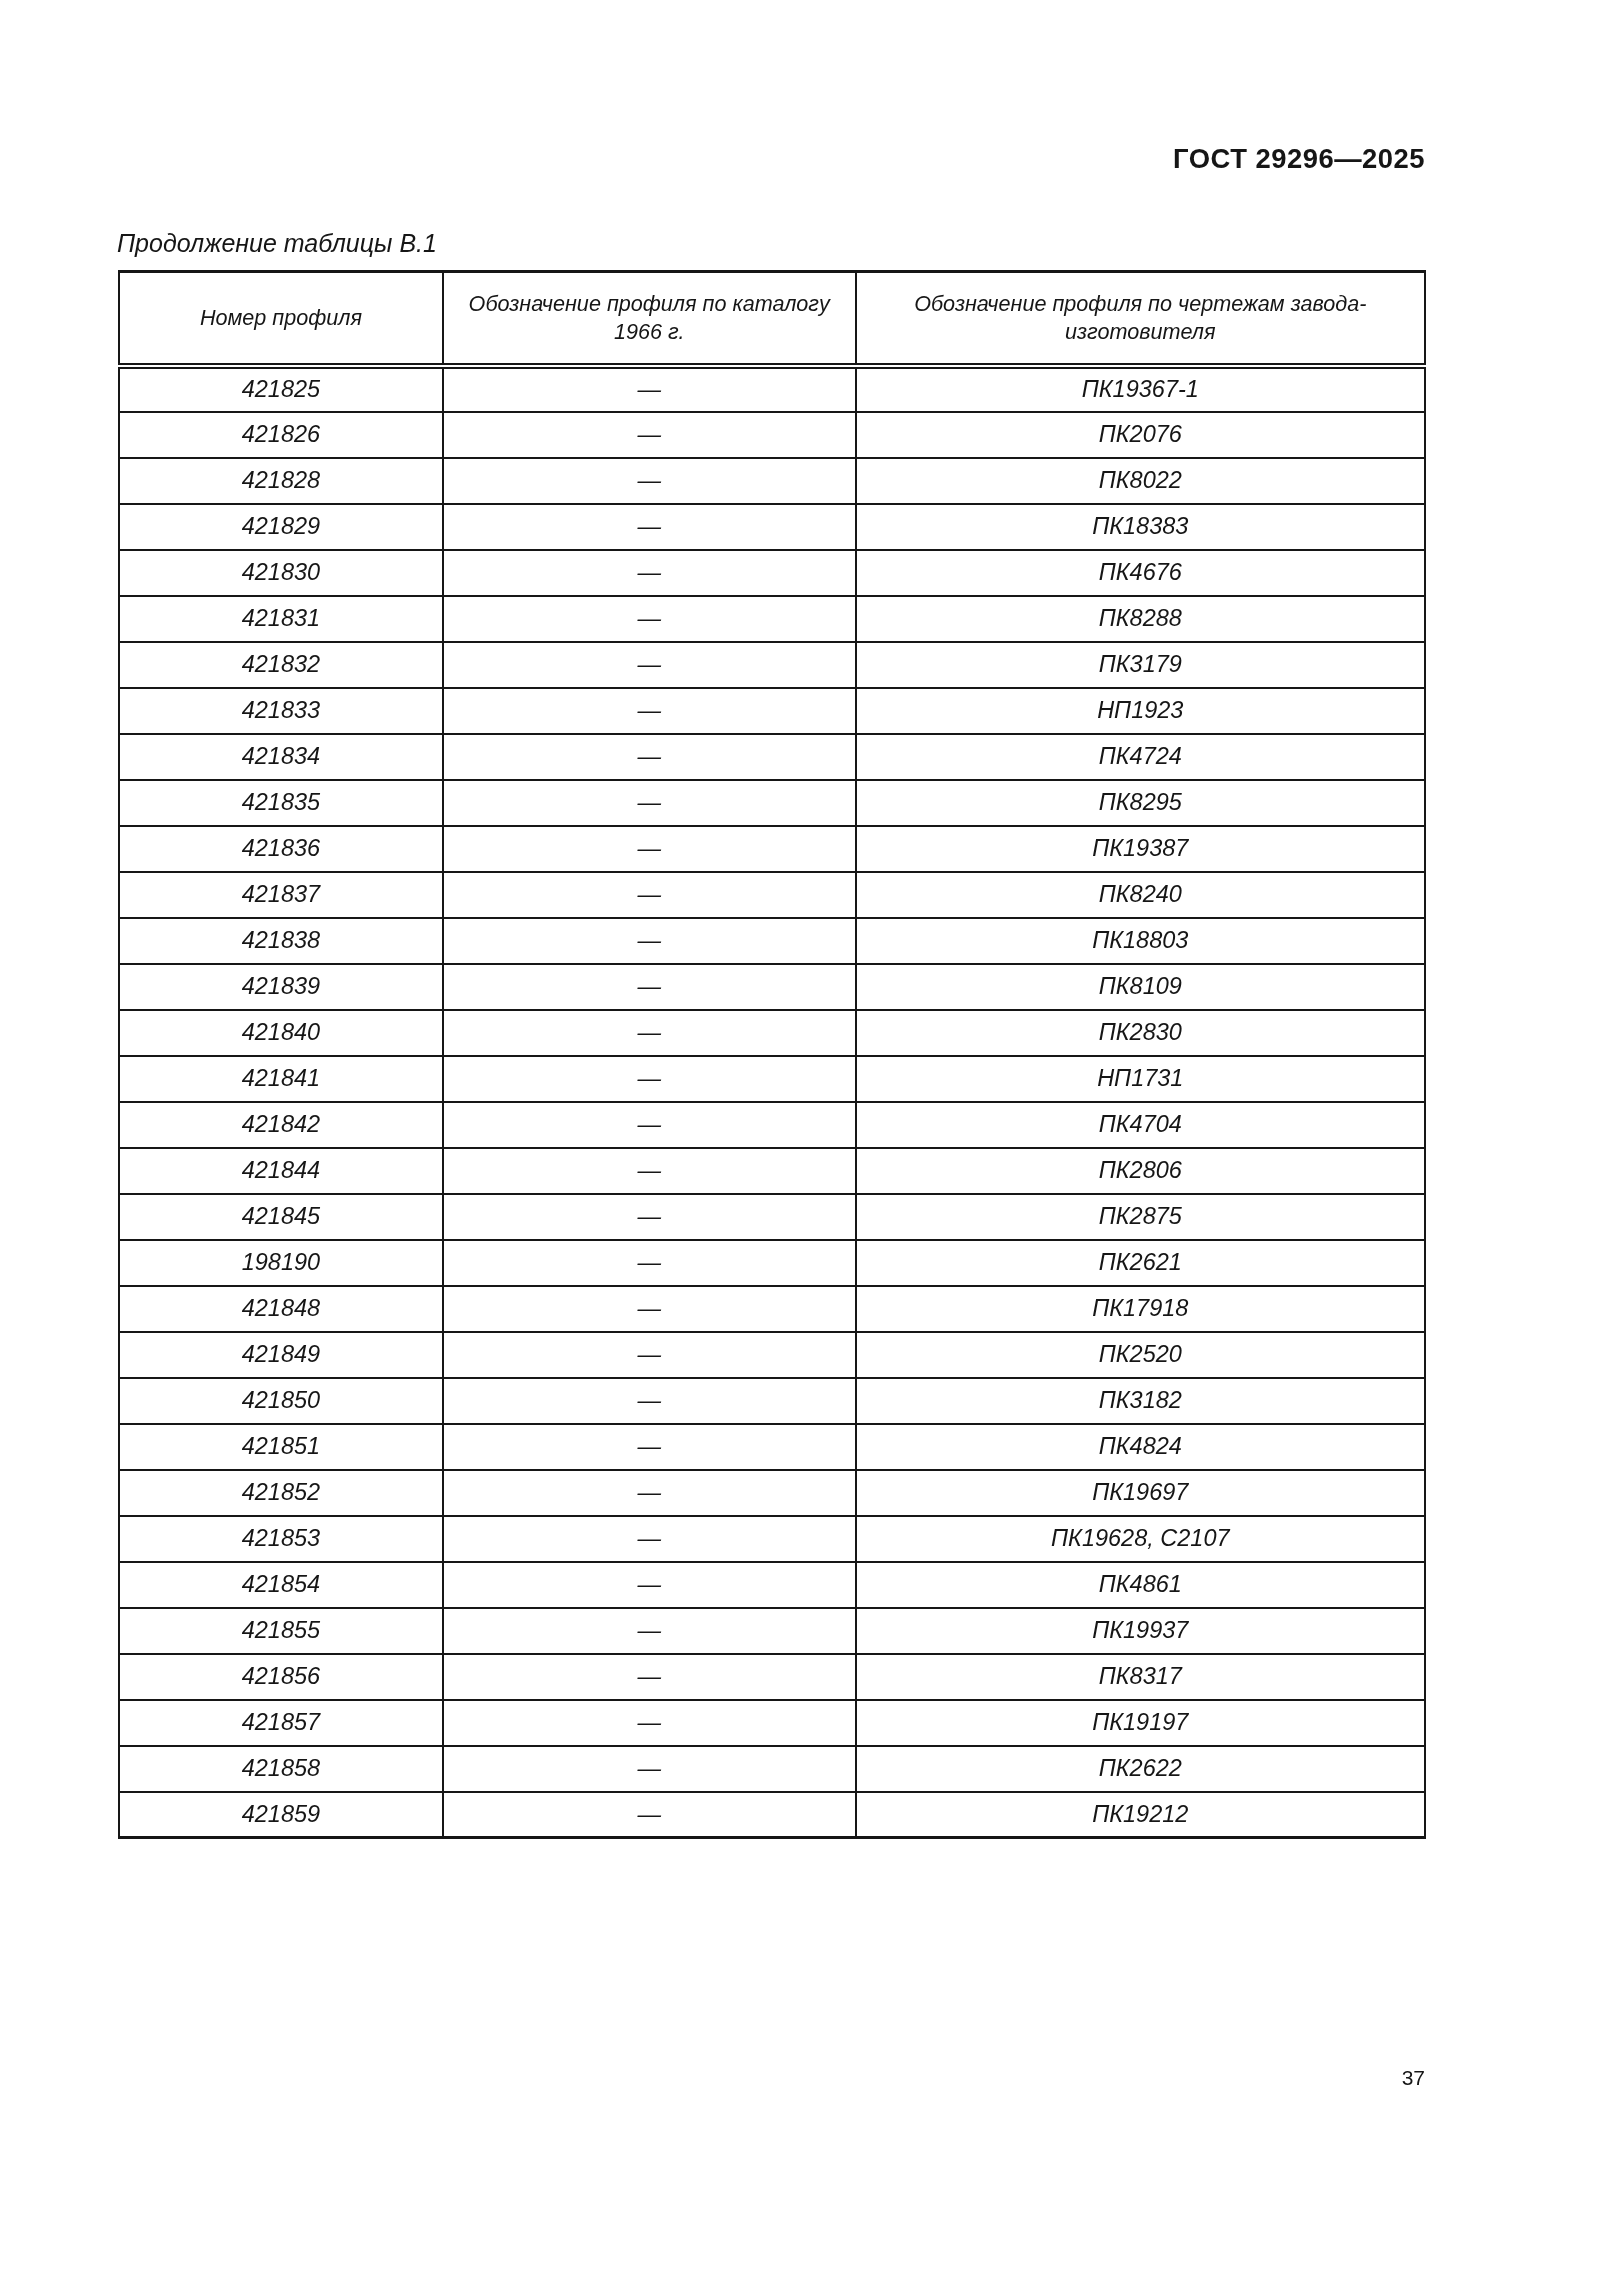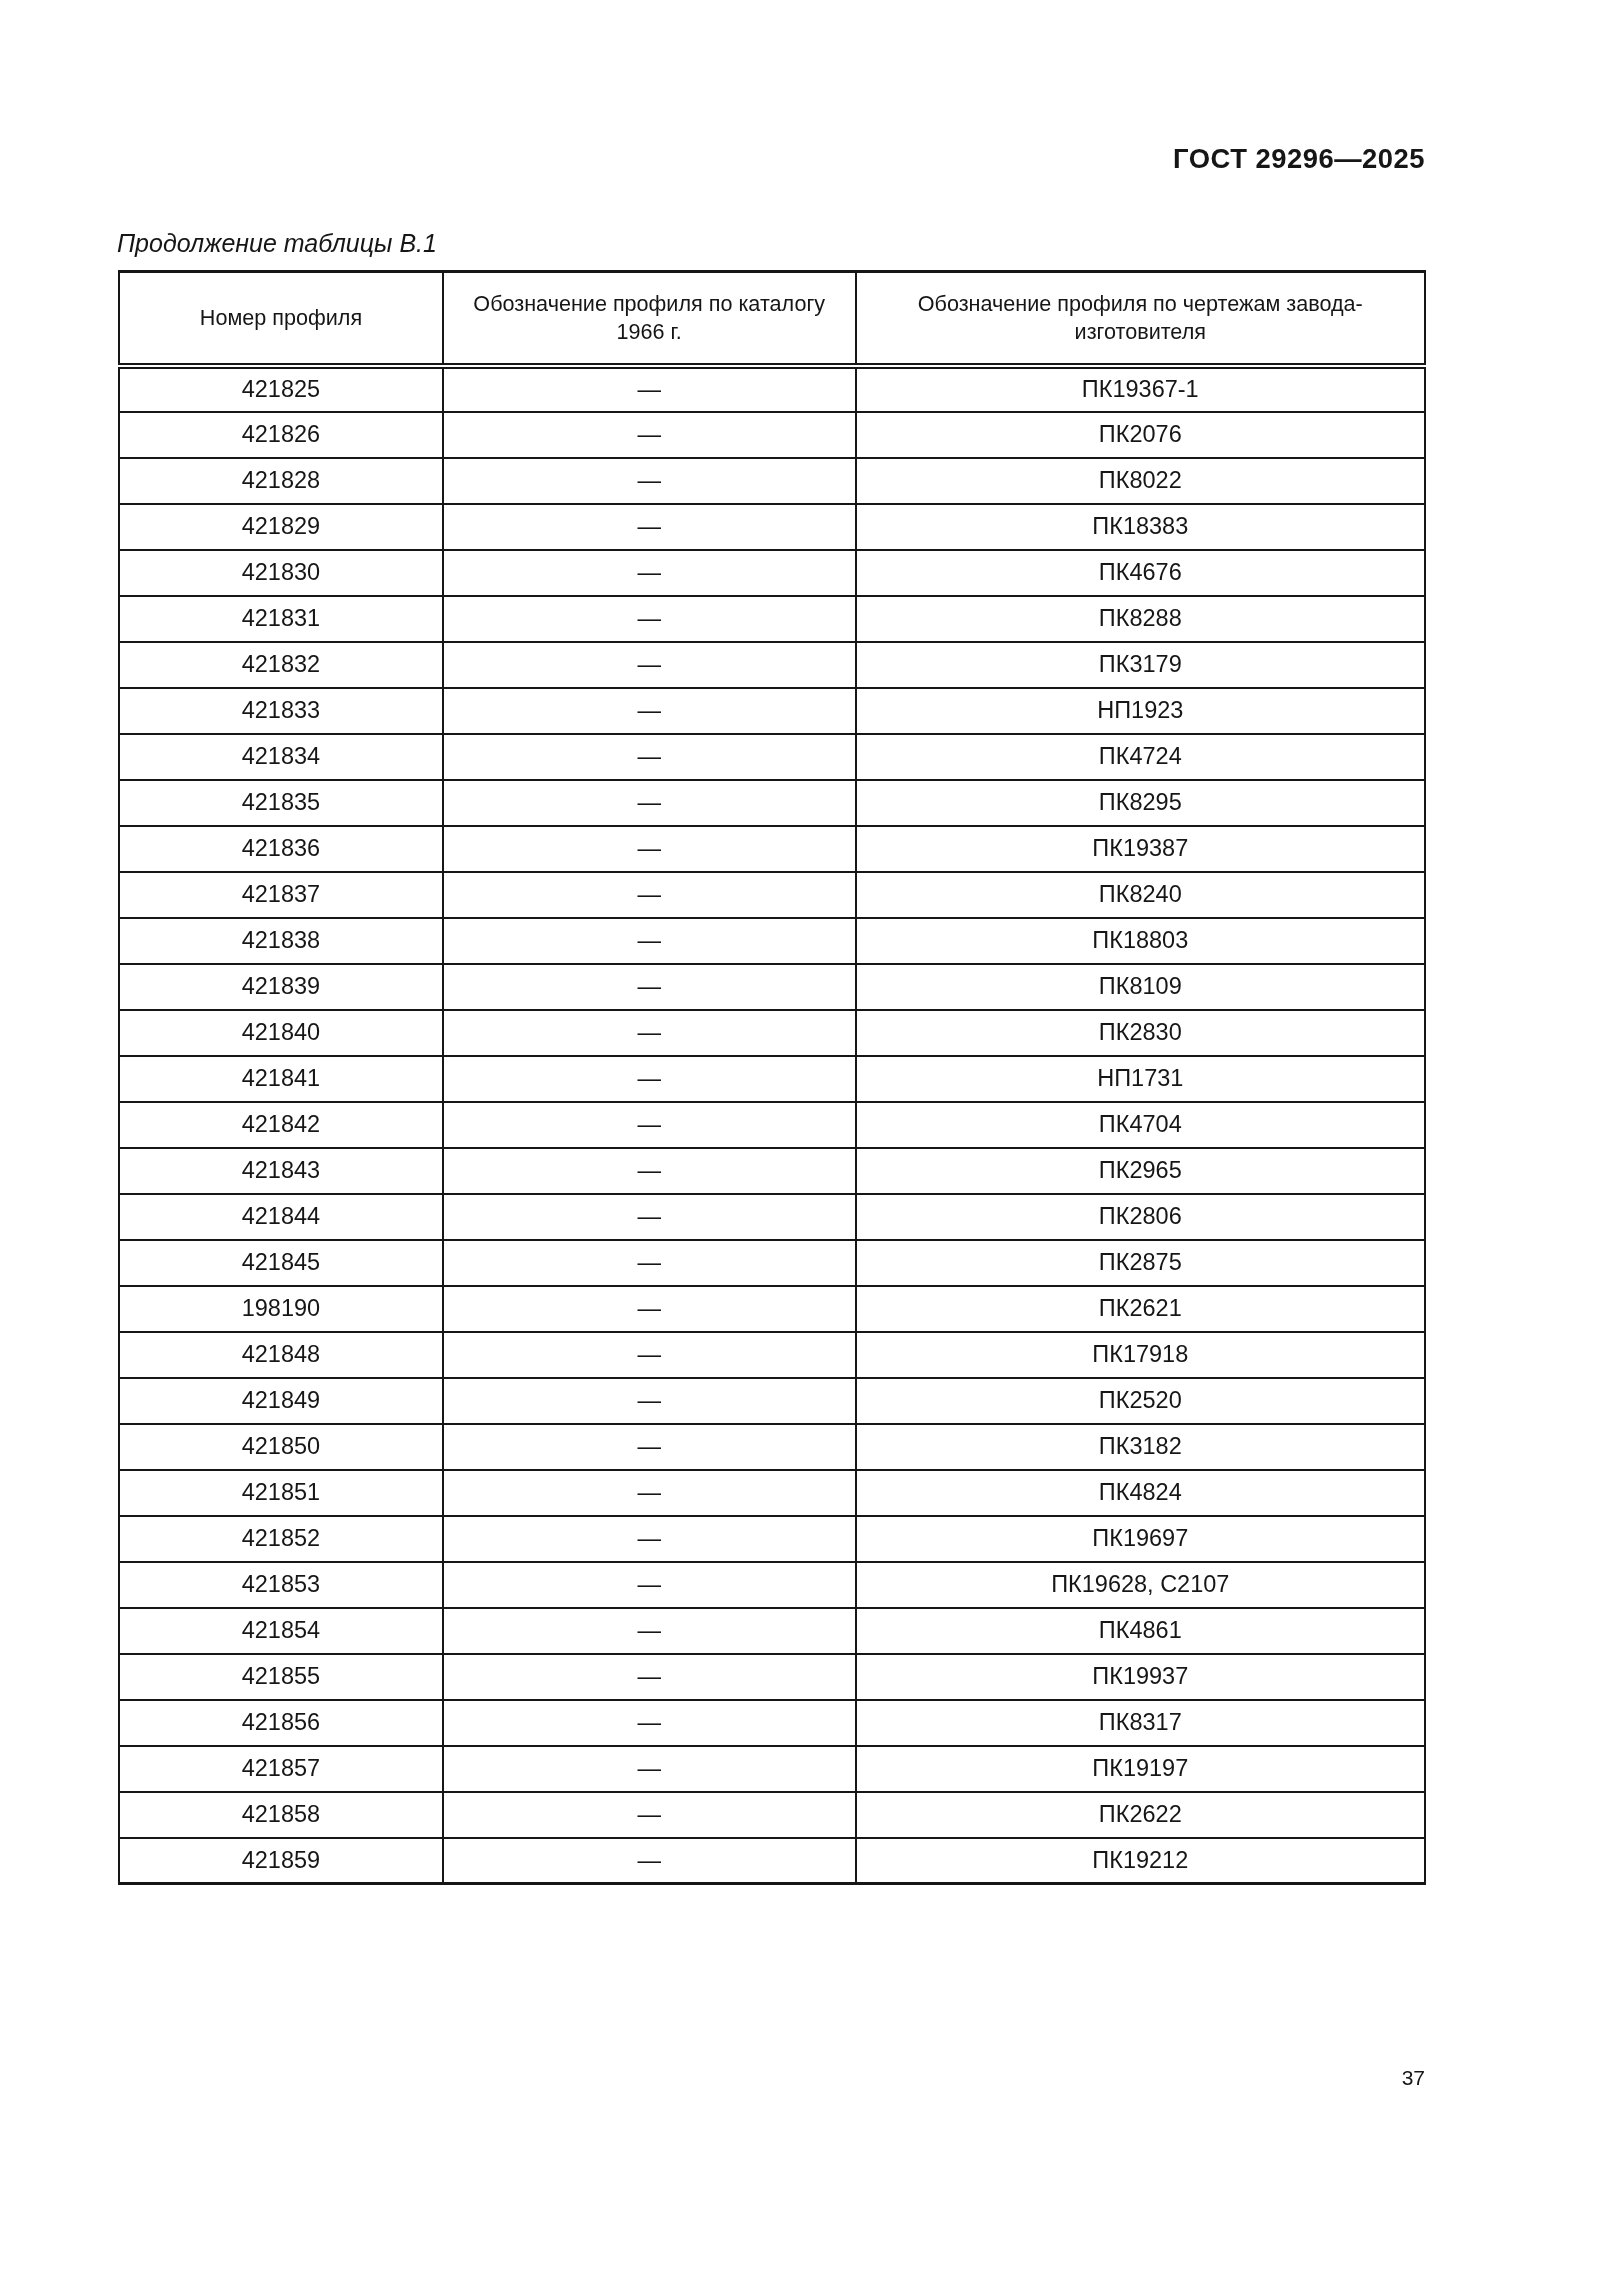--- a/index.html
+++ b/index.html
@@ -59,20 +59,21 @@
     border: 2px solid #161616;
     text-align: center;
     vertical-align: middle;
     background: #ffffff;
   }
 
   table.profiles {
     border: 2.9px solid #161616;
     border-top-width: 3.9px;
     border-bottom-width: 3.9px;
+    font-style: italic;
   }
 
   table.profiles th {
     font-weight: normal;
     font-size: 21.6px;
     line-height: 1.3;
     height: 94px;
     padding: 5.9px 17.6px;
     border-bottom: 6.9px double #161616;
   }
@@ -195,25 +196,20 @@
           <td>421841</td>
           <td>—</td>
           <td>НП1731</td>
         </tr>
         <tr>
           <td>421842</td>
           <td>—</td>
           <td>ПК4704</td>
         </tr>
         <tr>
-          <td>421843</td>
-          <td>—</td>
-          <td>ПК2965</td>
-        </tr>
-        <tr>
           <td>421844</td>
           <td>—</td>
           <td>ПК2806</td>
         </tr>
         <tr>
           <td>421845</td>
           <td>—</td>
           <td>ПК2875</td>
         </tr>
         <tr>

